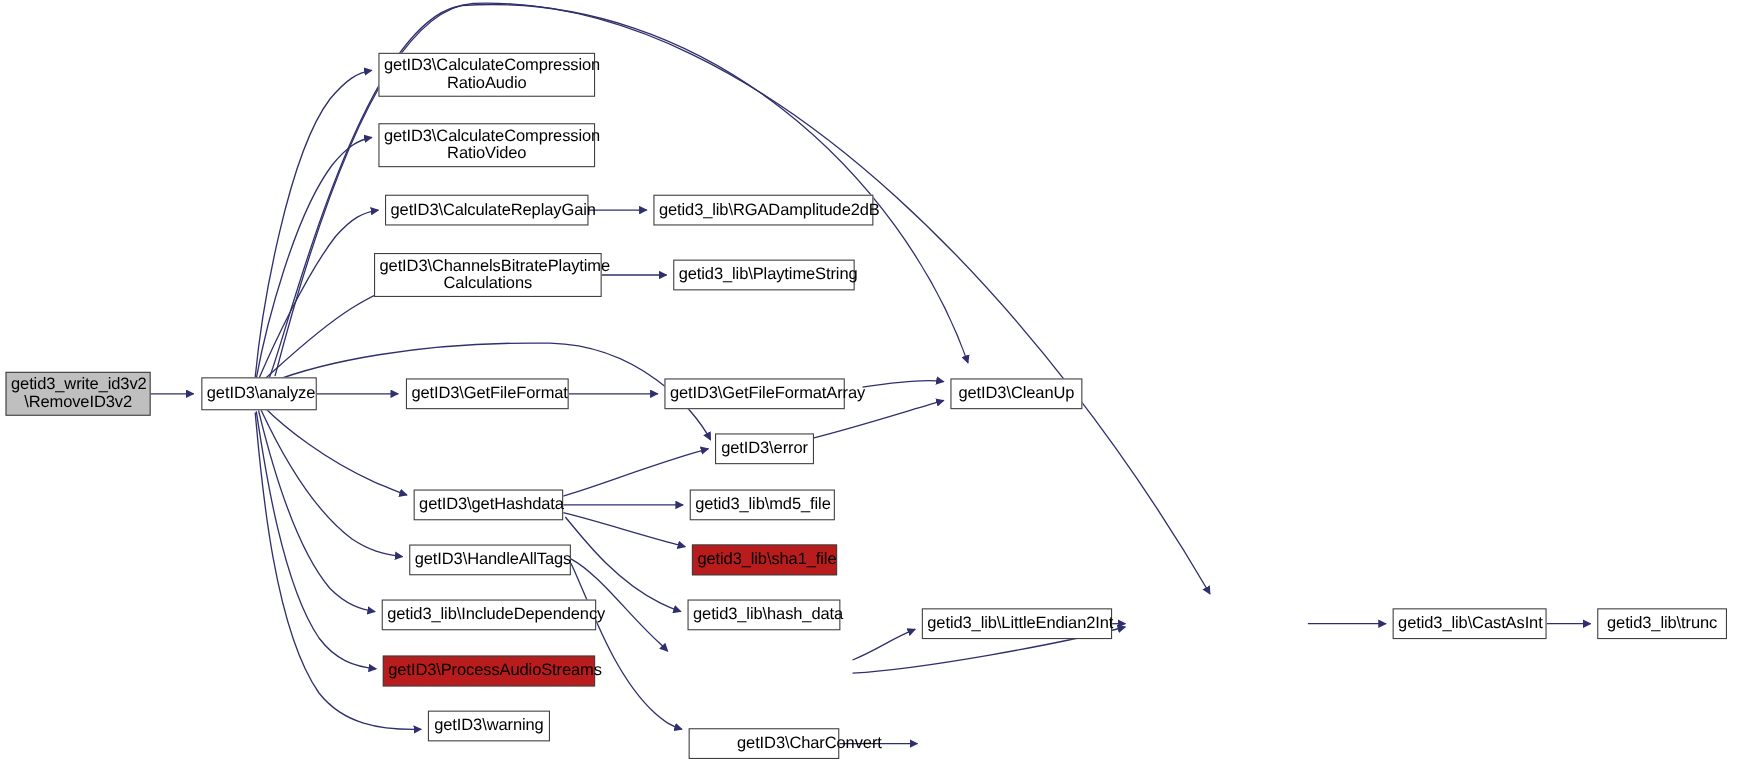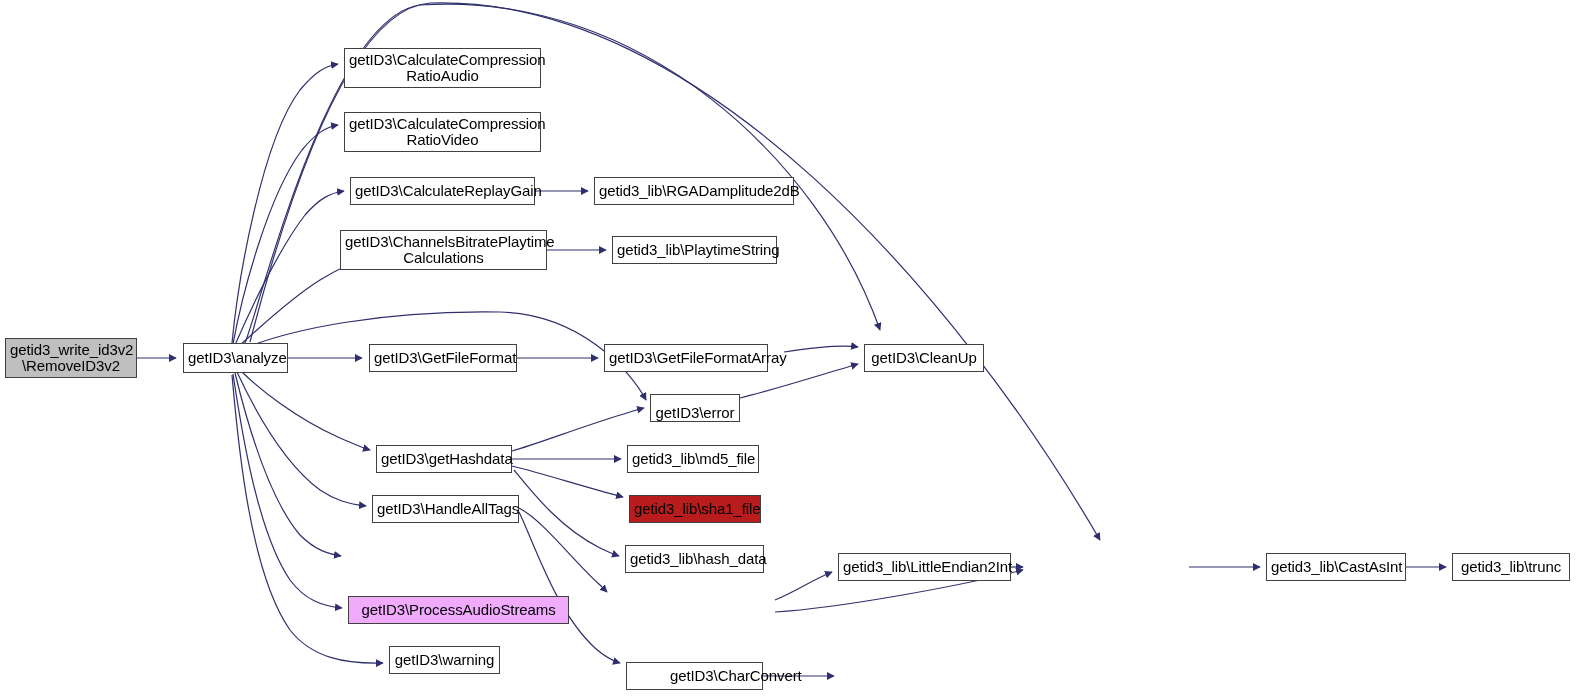--- a/index.html
+++ b/index.html
@@ -111,26 +111,27 @@
       <div class="node" style="left: 344px; top: 112px; width: 197px; height: 40px; background: rgb(255, 255, 255); border-color: rgb(64, 64, 64);"><span class="lbl">getID3\CalculateCompression
 RatioVideo</span></div>
       <div class="node" style="left: 350px; top: 177px; width: 185px; height: 28px; background: rgb(255, 255, 255); border-color: rgb(64, 64, 64);"><span class="lbl">getID3\CalculateReplayGain</span></div>
       <div class="node" style="left: 340px; top: 230px; width: 207px; height: 40px; background: rgb(255, 255, 255); border-color: rgb(64, 64, 64);"><span class="lbl">getID3\ChannelsBitratePlaytime
 Calculations</span></div>
       <div class="node" style="left: 594px; top: 177px; width: 200px; height: 28px; background: rgb(255, 255, 255); border-color: rgb(64, 64, 64);"><span class="lbl">getid3_lib\RGADamplitude2dB</span></div>
       <div class="node" style="left: 612px; top: 236px; width: 165px; height: 28px; background: rgb(255, 255, 255); border-color: rgb(64, 64, 64);"><span class="lbl">getid3_lib\PlaytimeString</span></div>
       <div class="node" style="left: 369px; top: 344px; width: 148px; height: 28px; background: rgb(255, 255, 255); border-color: rgb(64, 64, 64);"><span class="lbl">getID3\GetFileFormat</span></div>
       <div class="node" style="left: 604px; top: 344px; width: 164px; height: 28px; background: rgb(255, 255, 255); border-color: rgb(64, 64, 64);"><span class="lbl">getID3\GetFileFormatArray</span></div>
       <div class="node" style="left: 864px; top: 344px; width: 120px; height: 28px; background: rgb(255, 255, 255); border-color: rgb(64, 64, 64);"><span class="lbl">getID3\CleanUp</span></div>
-      <div class="node" style="left: 650px; top: 394px; width: 90px; height: 28px; background: rgb(255, 255, 255); border-color: rgb(64, 64, 64); align-items: flex-end;"><span class="lbl">getID3\error</span></div>
+      <div class="node" style="left: 650px; top: 394px; width: 90px; height: 28px; background: rgb(255, 255, 255); border-color: rgb(64, 64, 64);"><span class="lbl">getID3\error</span></div>
       <div class="node" style="left: 376px; top: 445px; width: 136px; height: 28px; background: rgb(255, 255, 255); border-color: rgb(64, 64, 64);"><span class="lbl">getID3\getHashdata</span></div>
       <div class="node" style="left: 627px; top: 445px; width: 132px; height: 28px; background: rgb(255, 255, 255); border-color: rgb(64, 64, 64);"><span class="lbl">getid3_lib\md5_file</span></div>
       <div class="node" style="left: 629px; top: 495px; width: 132px; height: 28px; background: #b91c1c; border-color: rgb(64, 64, 64);"><span class="lbl">getid3_lib\sha1_file</span></div>
       <div class="node" style="left: 625px; top: 545px; width: 139px; height: 28px; background: rgb(255, 255, 255); border-color: rgb(64, 64, 64);"><span class="lbl">getid3_lib\hash_data</span></div>
       <div class="node" style="left: 372px; top: 495px; width: 147px; height: 28px; background: rgb(255, 255, 255); border-color: rgb(64, 64, 64);"><span class="lbl">getID3\HandleAllTags</span></div>
-      <div class="node" style="left: 348px; top: 596px; width: 221px; height: 28px; background: #f0abfc; border-color: rgb(64, 64, 64);"><span class="lbl">getID3\ProcessAudioStreams</span></div>
+      <div class="node" style="left: 347px; top: 545px; width: 195px; height: 28px; background: rgb(255, 255, 255); border-color: rgb(64, 64, 64);"><span class="lbl">getid3_lib\IncludeDependency</span></div>
+      <div class="node" style="left: 348px; top: 596px; width: 193px; height: 28px; background: #b91c1c; border-color: rgb(64, 64, 64);"><span class="lbl">getID3\ProcessAudioStreams</span></div>
       <div class="node" style="left: 389px; top: 646px; width: 111px; height: 28px; background: rgb(255, 255, 255); border-color: rgb(64, 64, 64);"><span class="lbl">getID3\warning</span></div>
       <div class="node" style="left: 626px; top: 662px; width: 137px; height: 28px; background: rgb(255, 255, 255); border-color: rgb(64, 64, 64); padding-left: 43px;"><span class="lbl">getID3\CharConvert</span></div>
       <div class="node" style="left: 838px; top: 553px; width: 173px; height: 28px; background: rgb(255, 255, 255); border-color: rgb(64, 64, 64);"><span class="lbl">getid3_lib\LittleEndian2Int</span></div>
       <div class="node" style="left: 1266px; top: 553px; width: 140px; height: 28px; background: rgb(255, 255, 255); border-color: rgb(64, 64, 64);"><span class="lbl">getid3_lib\CastAsInt</span></div>
       <div class="node" style="left: 1452px; top: 553px; width: 118px; height: 28px; background: rgb(255, 255, 255); border-color: rgb(64, 64, 64);"><span class="lbl">getid3_lib\trunc</span></div>
     </div>
 </div>
 
 </body></html>

